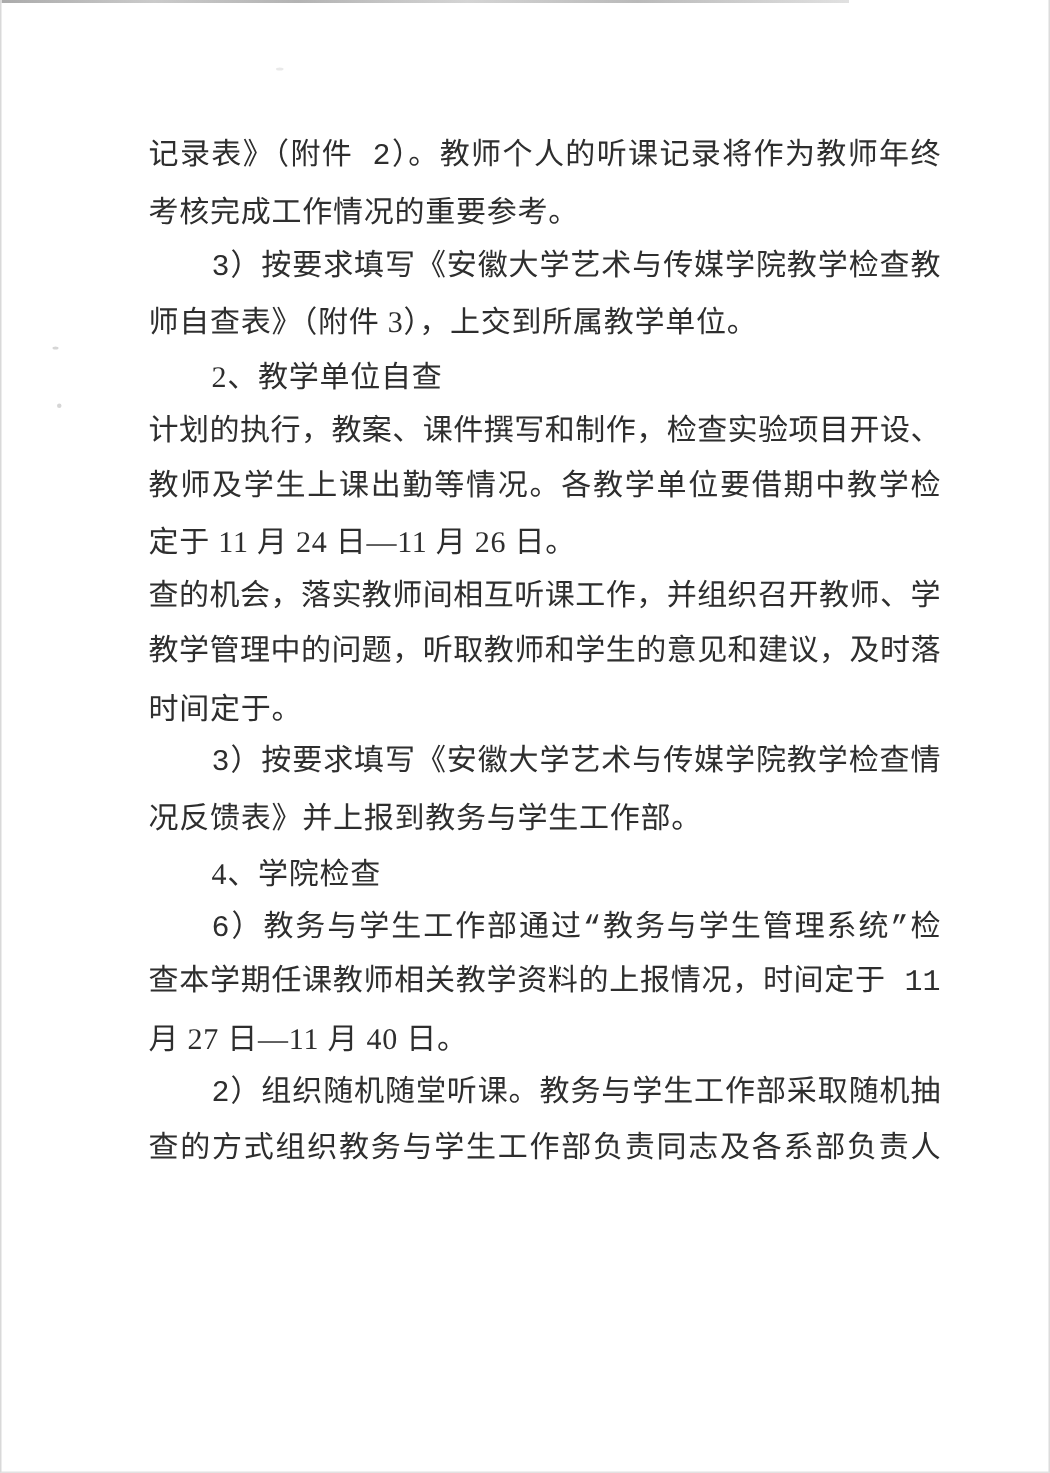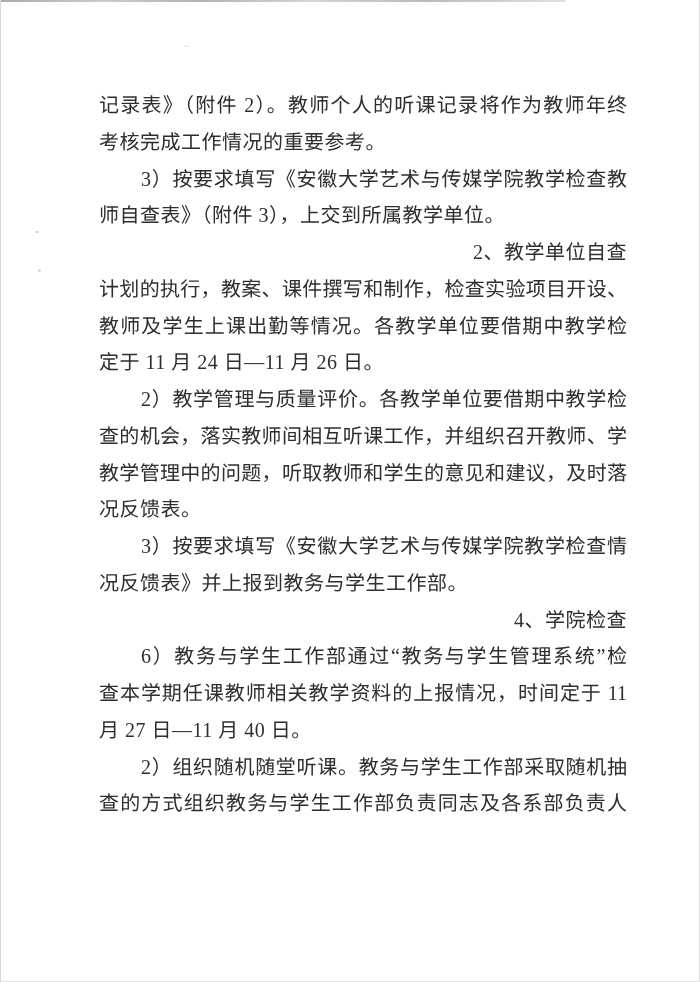--- a/index.html
+++ b/index.html
@@ -52,49 +52,48 @@
     height: 36.75px;
     line-height: 36.75px;
     white-space: nowrap;
     letter-spacing: 0.5px;
   }
   .line.jst {
     white-space: normal;
     text-align: justify;
     text-align-last: justify;
     letter-spacing: 0;
+    font-family: Liberation Mono, monospace;
   }
   .line.ind {
     padding-left: 42px;
     box-sizing: border-box;
-    text-align: right;
   }
 </style>
 </head>
 <body>
 
 <div class="page">
   <div class="top-edge"></div>
   <div class="speck s1"></div>
   <div class="speck s2"></div>
   <div class="speck s3"></div>
 
   <div class="text-block">
     <div class="line jst">记录表》（附件 2）。教师个人的听课记录将作为教师年终</div>
     <div class="line">考核完成工作情况的重要参考。</div>
     <div class="line ind jst">3）按要求填写《安徽大学艺术与传媒学院教学检查教</div>
     <div class="line">师自查表》（附件 3），上交到所属教学单位。</div>
     <div class="line ind">2、教学单位自查</div>
     <div class="line jst">计划的执行，教案、课件撰写和制作，检查实验项目开设、</div>
     <div class="line jst">教师及学生上课出勤等情况。各教学单位要借期中教学检</div>
     <div class="line">定于 11 月 24 日—11 月 26 日。</div>
-    <div class="line ind jst">2）教学管理与质量评价。各教学单位要借期中教学检</div>
     <div class="line jst">查的机会，落实教师间相互听课工作，并组织召开教师、学</div>
     <div class="line jst">教学管理中的问题，听取教师和学生的意见和建议，及时落</div>
-    <div class="line">况反馈表。</div>
+    <div class="line">时间定于。</div>
     <div class="line ind jst">3）按要求填写《安徽大学艺术与传媒学院教学检查情</div>
     <div class="line">况反馈表》并上报到教务与学生工作部。</div>
     <div class="line ind">4、学院检查</div>
     <div class="line ind jst">6）教务与学生工作部通过“教务与学生管理系统”检</div>
     <div class="line jst">查本学期任课教师相关教学资料的上报情况，时间定于 11</div>
     <div class="line">月 27 日—11 月 40 日。</div>
     <div class="line ind jst">2）组织随机随堂听课。教务与学生工作部采取随机抽</div>
     <div class="line jst">查的方式组织教务与学生工作部负责同志及各系部负责人</div>
   </div>
 </div>

